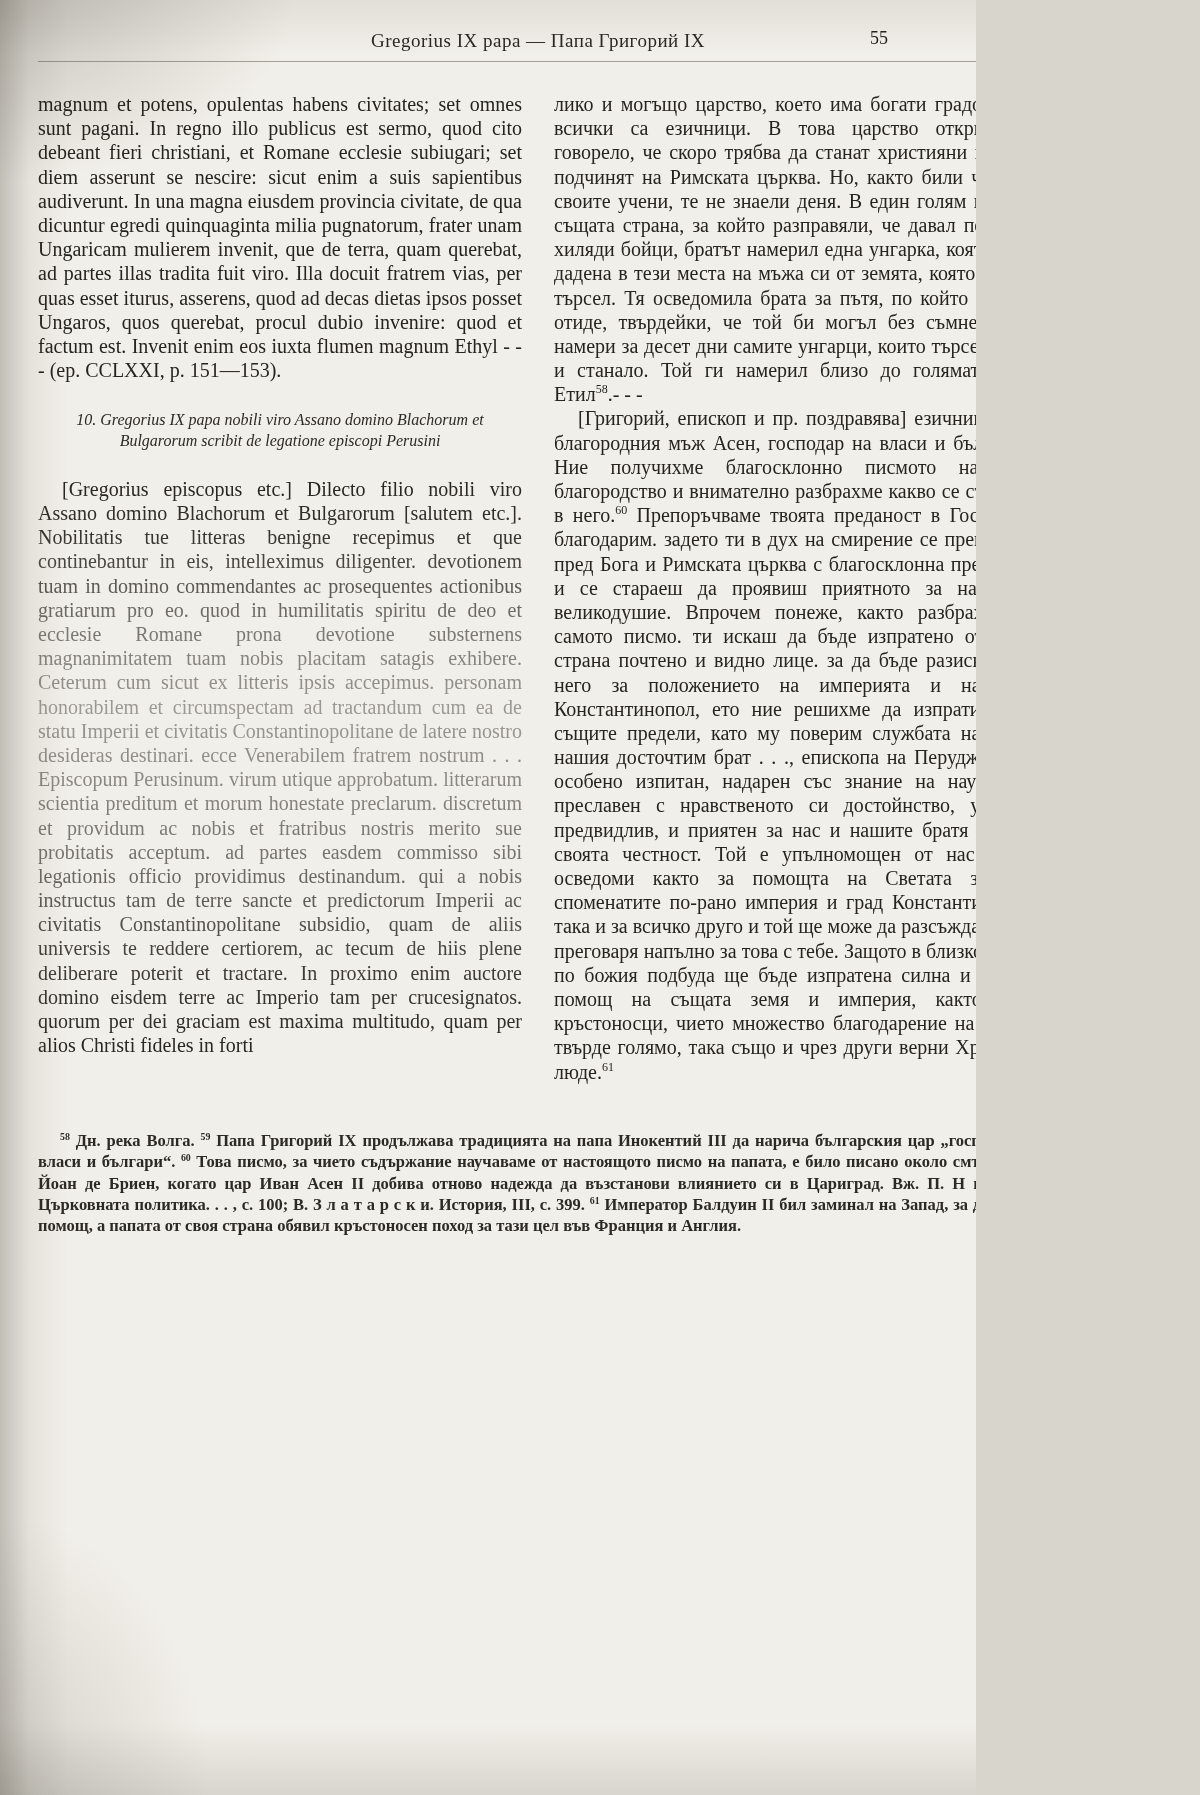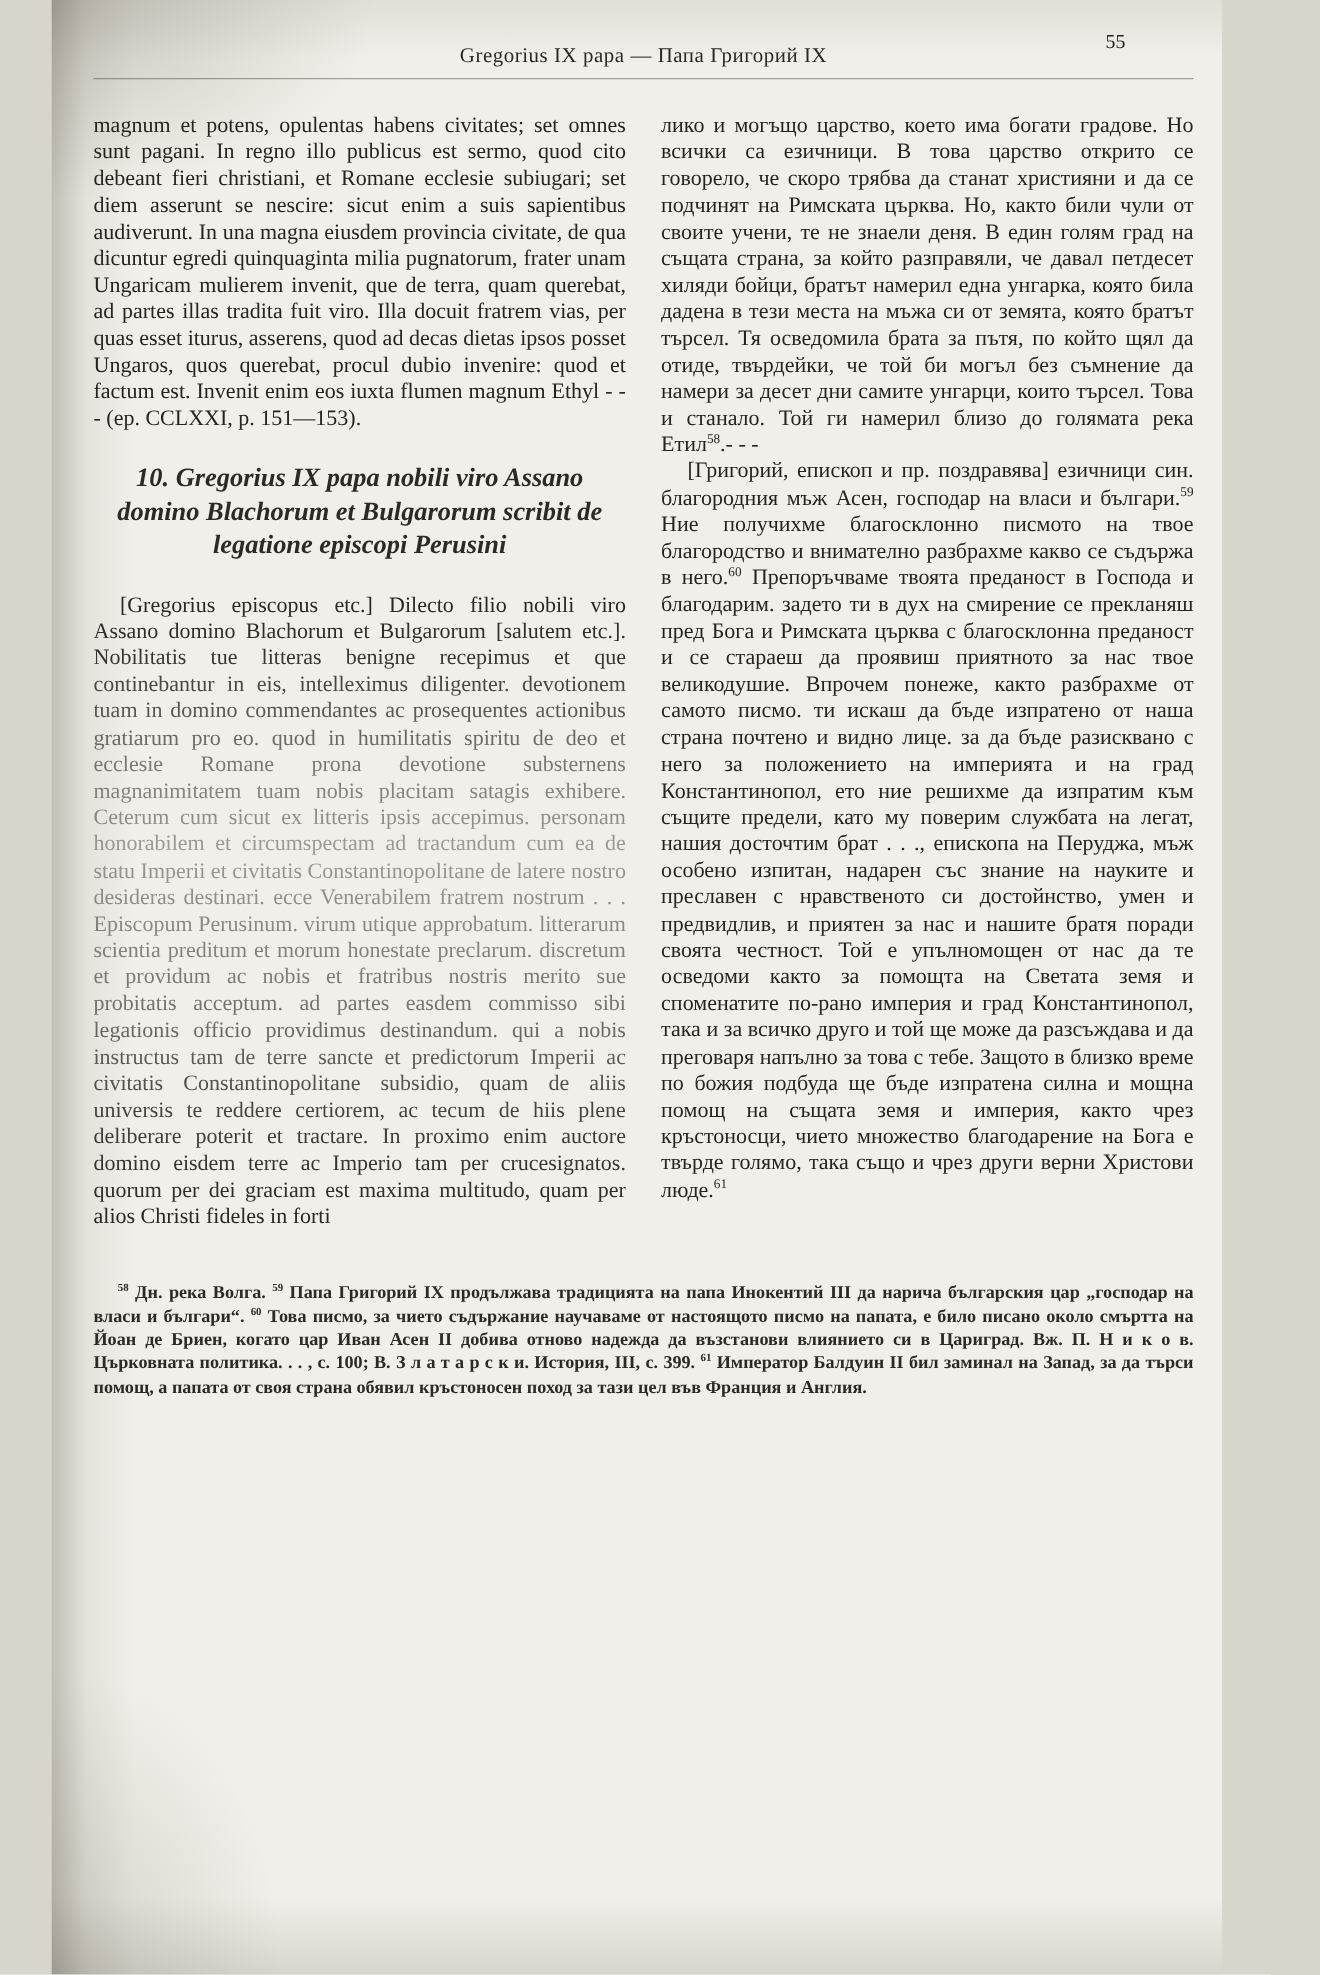--- a/index.html
+++ b/index.html
@@ -3,33 +3,32 @@
 <meta charset="utf-8">
 <style>
   * { margin: 0; padding: 0; box-sizing: border-box; }
   html, body { width: 1200px; height: 1795px; }
   body {
     font-family: "Liberation Serif", "DejaVu Serif", serif;
     background: #d8d5cd;
   }
   .page {
     position: relative;
-    width: 1064px;
+    width: 976px;
     height: 1795px;
-    padding: 40px 162px 0 38px;
+    padding: 30px 162px 0 38px;
     color: #23211d;
     background:
       radial-gradient(ellipse 420px 260px at 0% 0%, rgba(85,78,66,0.28), transparent 70%),
       radial-gradient(ellipse 300px 400px at 0% 100%, rgba(85,78,66,0.20), transparent 70%),
       linear-gradient(to right, rgba(85,78,66,0.30), rgba(85,78,66,0.08) 3%, transparent 7%),
       linear-gradient(to top, rgba(85,78,66,0.16), transparent 4%),
       linear-gradient(to bottom, rgba(85,78,66,0.10), transparent 3%),
       #f1efe9;
     overflow: hidden;
-    margin-left: 47px;
   }
   .page-header { position: relative; width: 1000px; }
   .running-title {
     text-align: center;
     font-size: 19px;
     letter-spacing: 0.5px;
     color: #2a2822;
   }
   .page-number {
     position: absolute;
@@ -54,22 +53,22 @@
     min-width: 0;
     text-align: justify;
     font-size: 20px;
     line-height: 1.21;
     color: #26241f;
   }
   .body-text { text-align: justify; }
   .indented { text-indent: 24px; }
   .section-heading {
     font-style: italic;
-    font-weight: bold;
-    font-size: 24px;
+    font-weight: normal;
+    font-size: 16px;
     line-height: 1.27;
     text-align: center;
     margin: 28px 14px 26px 14px;
     color: #2c2a24;
   }
   sup {
     font-size: 0.6em;
     line-height: 0;
     vertical-align: super;
   }

